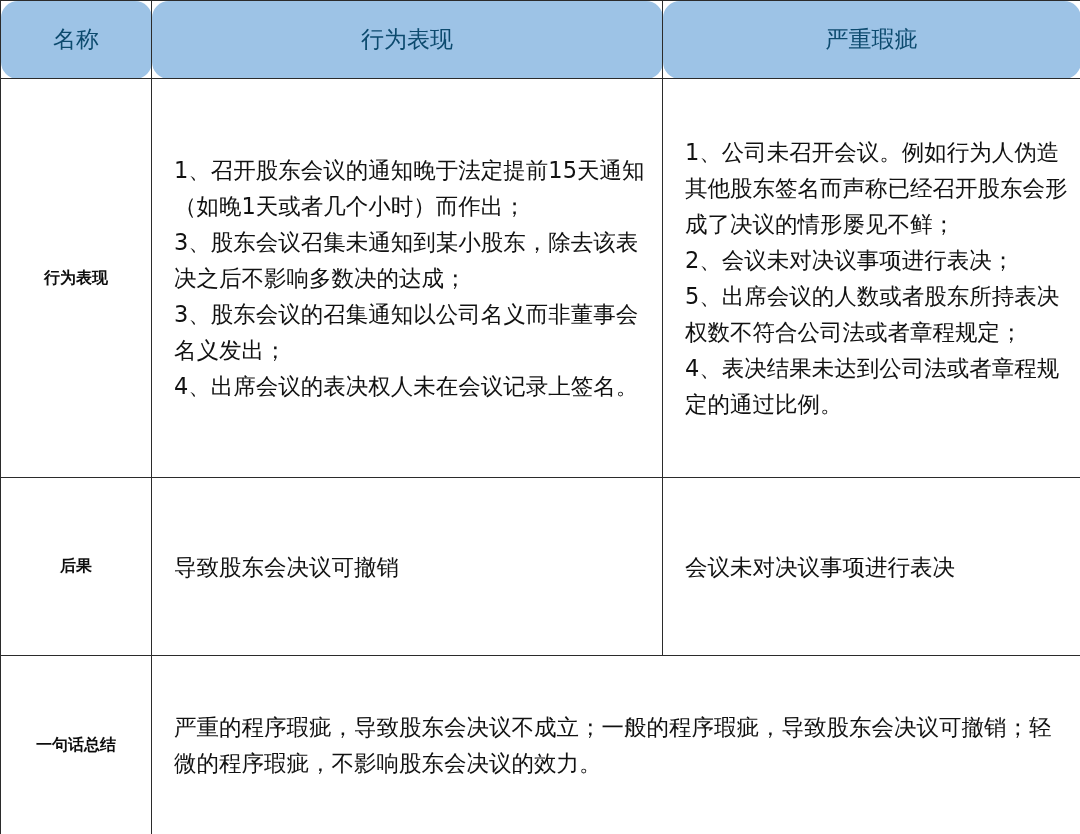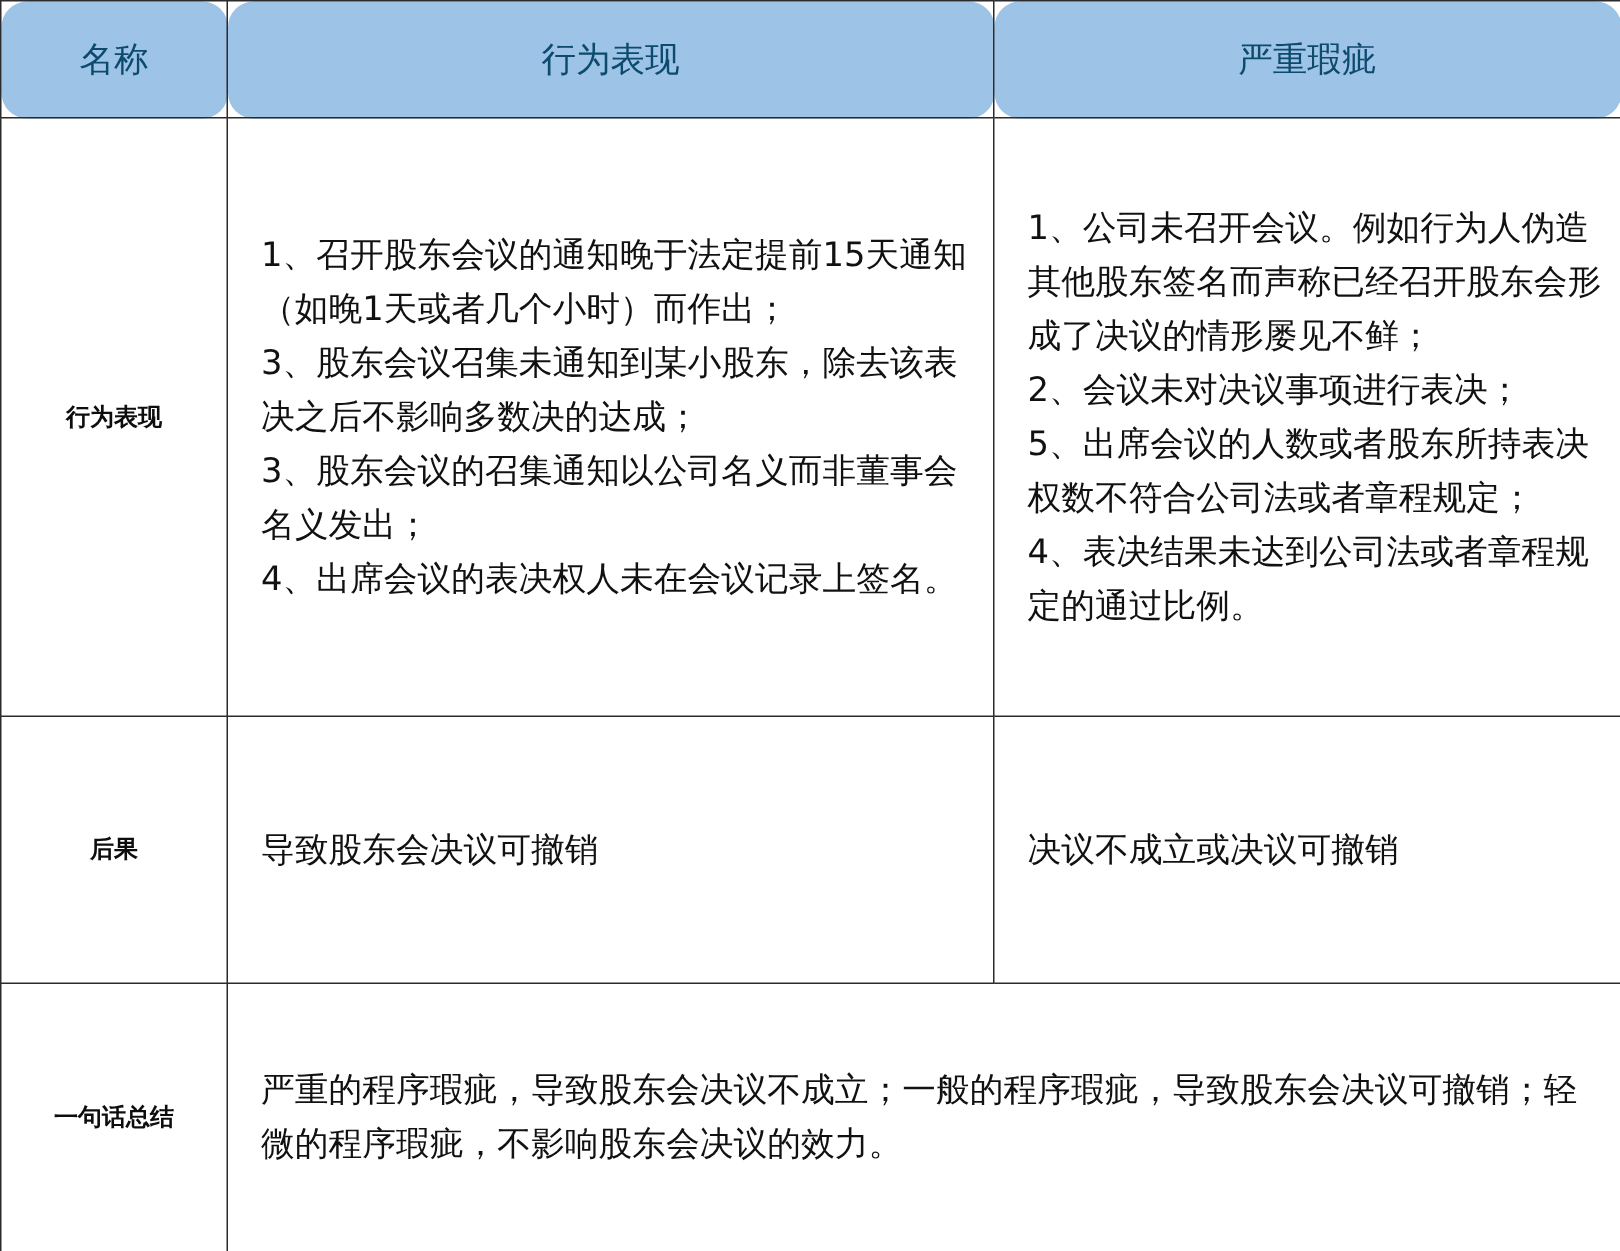--- a/index.html
+++ b/index.html
@@ -83,20 +83,20 @@
     <td class="body right">
       <span class="item">1、公司未召开会议。例如行为人伪造其他股东签名而声称已经召开股东会形成了决议的情形屡见不鲜；</span>
       <span class="item">2、会议未对决议事项进行表决；</span>
       <span class="item">5、出席会议的人数或者股东所持表决权数不符合公司法或者章程规定；</span>
       <span class="item">4、表决结果未达到公司法或者章程规定的通过比例。</span>
     </td>
   </tr>
   <tr class="r2">
     <td class="label">后果</td>
     <td class="body">导致股东会决议可撤销</td>
-    <td class="body right">决议不成立或决议可撤销</td>
+    <td class="body right">会议未对决议事项进行表决</td>
   </tr>
   <tr class="r3">
     <td class="label">一句话总结</td>
     <td class="body" colspan="2">严重的程序瑕疵，导致股东会决议不成立；一般的程序瑕疵，导致股东会决议可撤销；轻微的程序瑕疵，不影响股东会决议的效力。</td>
   </tr>
 </tbody>
   </table>
 
 </body></html>

